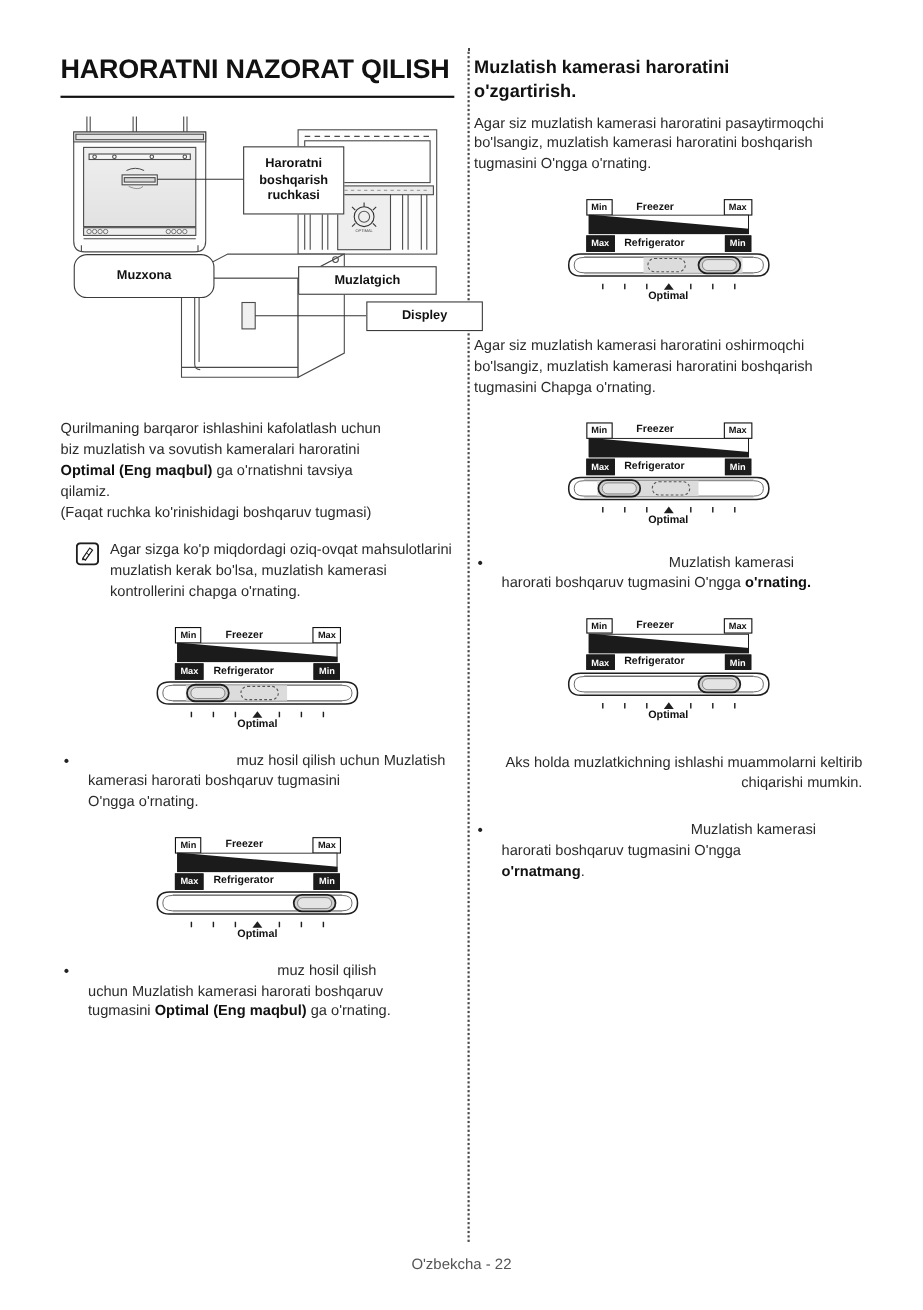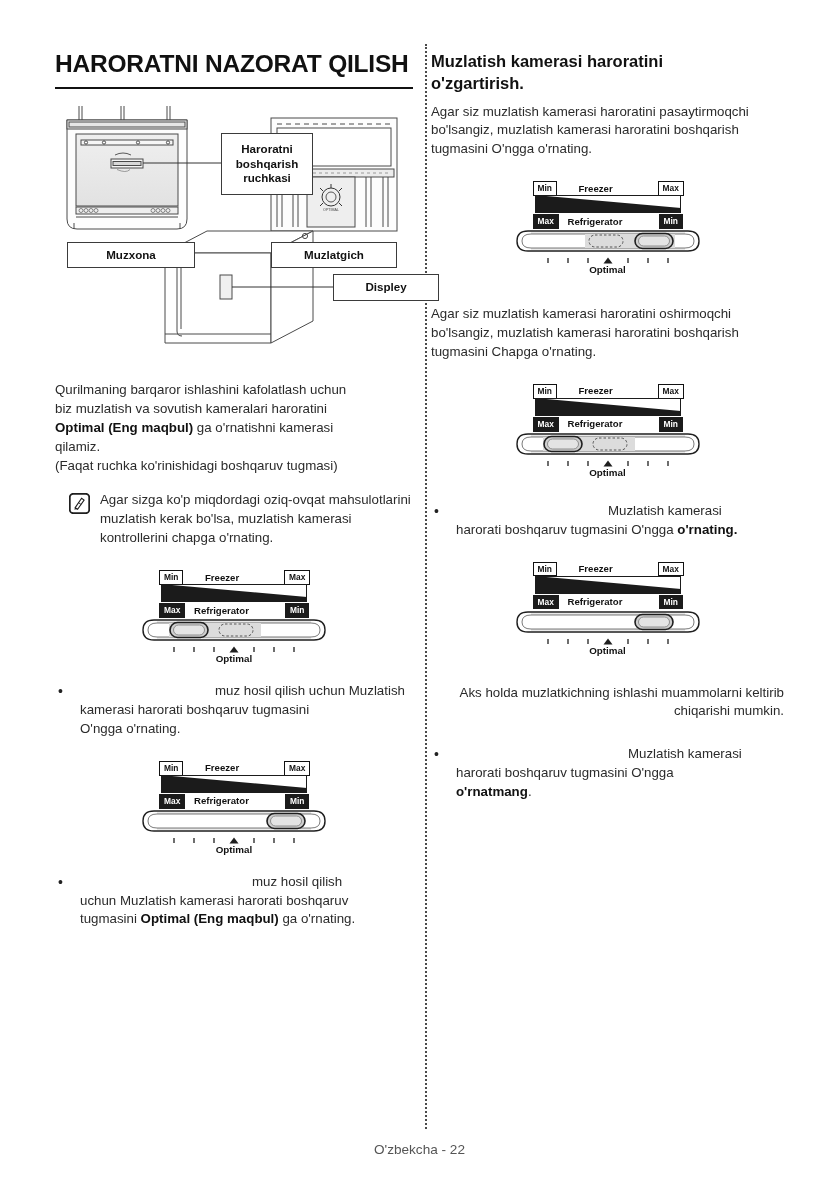--- a/index.html
+++ b/index.html
@@ -308,31 +308,31 @@
         <line x1="177" y1="184" x2="278" y2="184" stroke="#333" stroke-width="1"></line>
       </svg>
 
       
       <div class="label-box" style="left:166px; top:30px; width:92px; height:62px; flex-direction:column;">
         <span>Haroratni</span>
         <span>boshqarish</span>
         <span>ruchkasi</span>
       </div>
 
-      <div class="label-box" style="left:12px; top:139px; width:128px; height:26px;">Muzxona</div>
+      <div class="label-box" style="left:12px; top:128px; width:128px; height:40px;border-radius:12px;">Muzxona</div>
 
       <div class="label-box" style="left:216px; top:139px; width:126px; height:26px;">Muzlatgich</div>
 
       <div class="label-box" style="left:278px; top:171px; width:106px; height:27px;">Displey</div>
     </div>
 
     <div style="margin-top:18px;">
       <p class="p">Qurilmaning barqaror ishlashini kafolatlash uchun</p>
       <p class="p">biz muzlatish va sovutish kameralari haroratini</p>
-      <p class="p"><span class="b">Optimal (Eng maqbul)</span><span> ga o'rnatishni kamerasi</span></p>
+      <p class="p"><span class="b">Optimal (Eng maqbul)</span><span> ga o'rnatishni tavsiya</span></p>
       <p class="p">qilamiz.</p>
       <p class="p">(Faqat ruchka ko'rinishidagi boshqaruv tugmasi)</p>
     </div>
 
     <div class="note">
       <span class="note-icon">
         <svg width="21" height="21" viewBox="0 0 21 21">
           <rect x="0.8" y="0.8" width="19.4" height="19.4" rx="3.4" ry="3.4" fill="#fff" stroke="#1f1f1f" stroke-width="1.8"></rect>
           <path d="M6.2 14.6 L12.6 5.2 L15.1 7.1 L8.6 16.2 Z" fill="#fff" stroke="#1f1f1f" stroke-width="1.1"></path>
           <path d="M6.2 14.6 L5.2 16.4 L8.6 16.2 Z" fill="#1f1f1f"></path>

